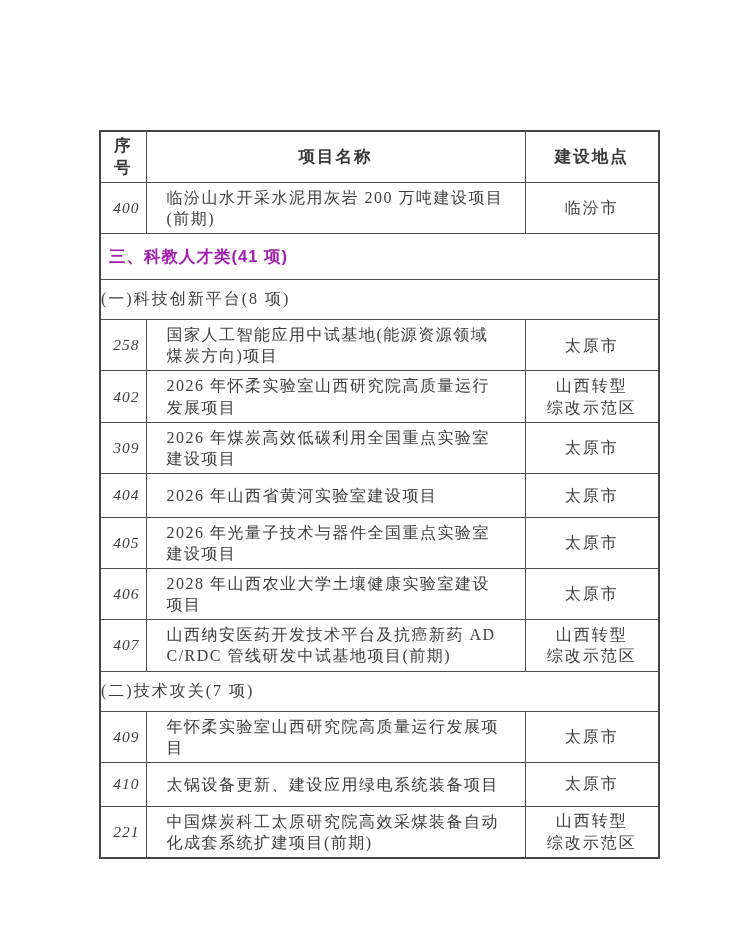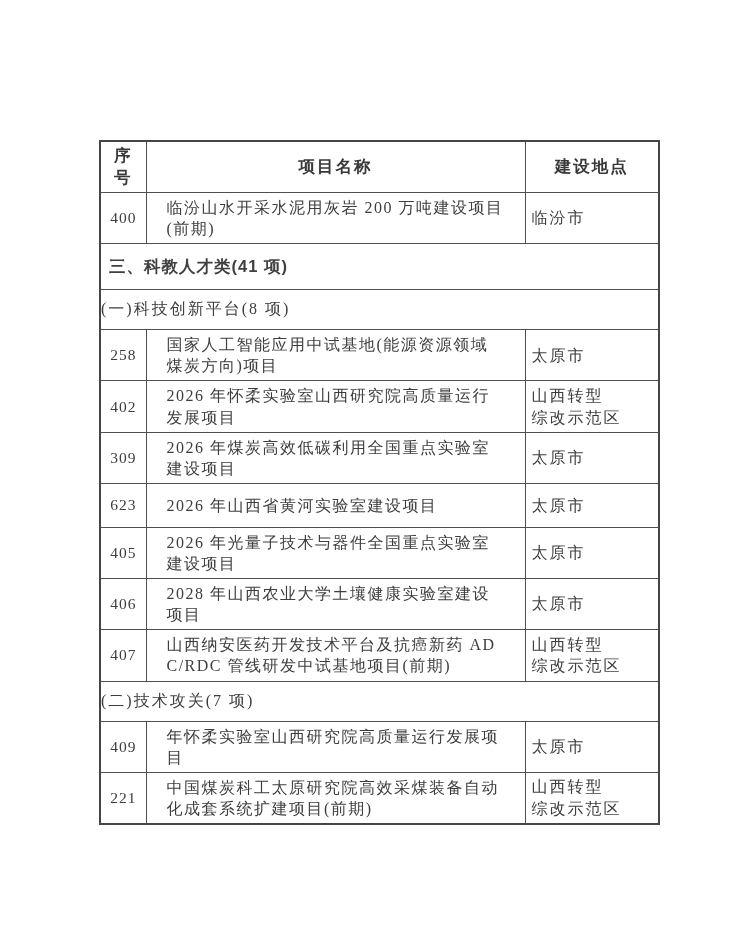--- a/index.html
+++ b/index.html
@@ -8,21 +8,21 @@
     height: 950px;
     background: #ffffff;
     position: relative;
     font-family: "Liberation Serif", serif;
     color: #3d3d3d;
     overflow: hidden;
   }
   .doc-table {
     position: absolute;
     left: 99px;
-    top: 140px;
+    top: 130px;
     width: 559px;
     border-collapse: collapse;
     table-layout: fixed;
     border: 2px solid #454545;
   }
   .doc-table td, .doc-table th {
     border: 1px solid #4f4f4f;
     font-size: 16px;
     vertical-align: middle;
     padding: 3px 6px;
@@ -32,44 +32,46 @@
   th.col-h {
     font-family: "Liberation Sans", sans-serif;
     font-weight: bold;
     text-align: center;
     letter-spacing: 2px;
     font-size: 16.5px;
     color: #383838;
   }
   tr.project-row { height: 44px; }
   td.seq {
-    text-align: center;
+    text-align: right;
     letter-spacing: 1px;
     font-size: 15.5px;
+    font-style: italic;
   }
   td.name {
     text-align: left;
     padding: 4px 20px;
     letter-spacing: 1.5px;
     line-height: 1.32;
     word-break: break-all;
   }
   td.loc {
+    text-align: center;
     letter-spacing: 2px;
     line-height: 1.35;
     white-space: pre-line;
   }
   tr.section1-row { height: 46px; }
   td.sec1 {
     font-family: "Liberation Sans", sans-serif;
     font-weight: bold;
     letter-spacing: 1px;
     padding-left: 8px;
     font-size: 16.5px;
-    color: #404040;
+    color: #a21caf;
   }
   tr.section2-row { height: 40px; }
   td.sec2 {
     letter-spacing: 2px;
     padding-left: 0;
     font-size: 16px;
   }
 </style>
 </head>
 <body>
@@ -114,21 +116,21 @@
 综改示范区</td>
     </tr>
 
     <tr class="project-row">
       <td class="seq">309</td>
       <td class="name">2026 年煤炭高效低碳利用全国重点实验室建设项目</td>
       <td class="loc">太原市</td>
     </tr>
 
     <tr class="project-row">
-      <td class="seq">623</td>
+      <td class="seq">404</td>
       <td class="name">2026 年山西省黄河实验室建设项目</td>
       <td class="loc">太原市</td>
     </tr>
 
     <tr class="project-row">
       <td class="seq">405</td>
       <td class="name">2026 年光量子技术与器件全国重点实验室建设项目</td>
       <td class="loc">太原市</td>
     </tr>
 
@@ -149,20 +151,25 @@
     <tr class="section2-row">
       <td class="sec2" colspan="3">(二)技术攻关(7 项)</td>
     </tr>
 
     <tr class="project-row">
       <td class="seq">409</td>
       <td class="name">年怀柔实验室山西研究院高质量运行发展项目</td>
       <td class="loc">太原市</td>
     </tr>
 
+    <tr class="project-row">
+      <td class="seq">410</td>
+      <td class="name">太锅设备更新、建设应用绿电系统装备项目</td>
+      <td class="loc">太原市</td>
+    </tr>
 
 
     <tr class="project-row">
       <td class="seq">221</td>
       <td class="name">中国煤炭科工太原研究院高效采煤装备自动化成套系统扩建项目(前期)</td>
       <td class="loc">山西转型
 综改示范区</td>
     </tr>
   </tbody>
 </table>

